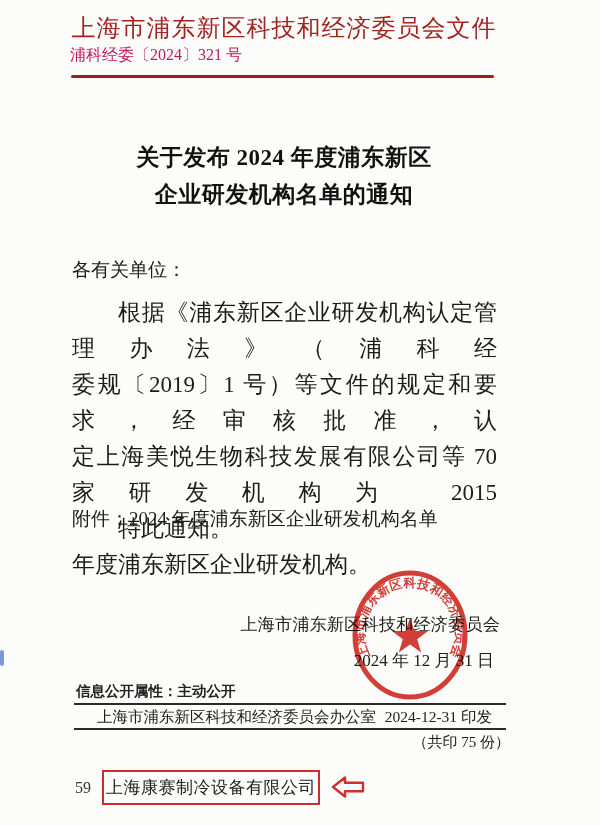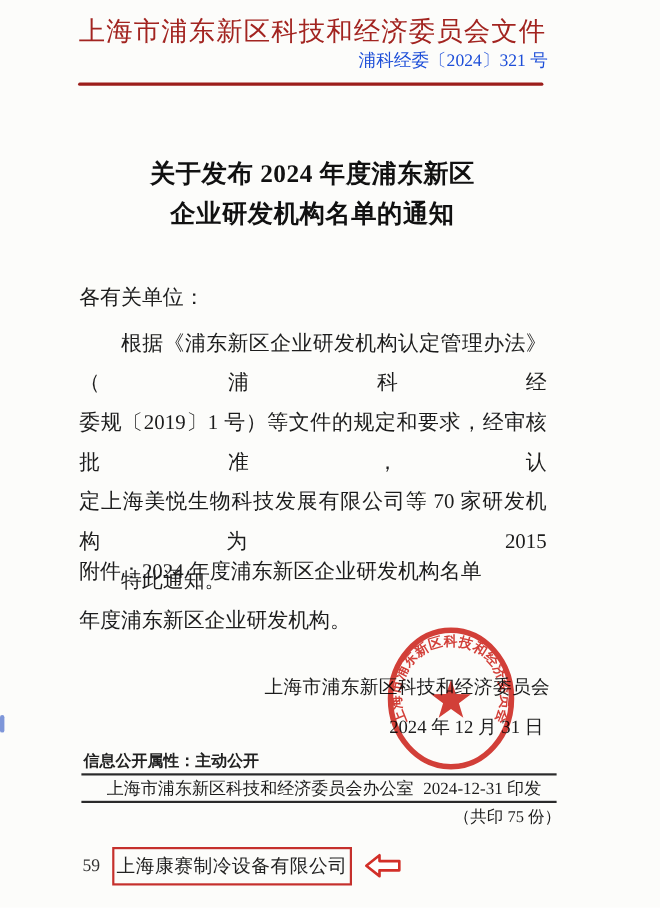--- a/index.html
+++ b/index.html
@@ -14,34 +14,34 @@
   
   .org-line{
     position:absolute;left:70px;top:12px;width:428px;
     text-align:center;
     font-size:24px;font-weight:normal;letter-spacing:1px;
     color:#a22420;
     font-family:"Liberation Serif","DejaVu Serif",serif;
   }
   .doc-no{
     position:absolute;left:70px;top:45px;width:428px;
-    text-align:right;font-size:16px;color:#1d4ed8;
+    text-align:left;font-size:16px;color:#be185d;
   }
   .red-rule{
     position:absolute;left:71px;top:75px;width:423px;height:3px;
     background:#9c1d1a;border-radius:2px;
   }
   
   .doc-title{position:absolute;left:70px;width:428px;text-align:center;
     font-size:23px;font-weight:bold;letter-spacing:0.5px;color:#111;}
   .doc-title.l1{top:142px;}
   .doc-title.l2{top:179px;}
   
   .salutation{position:absolute;left:72px;top:257px;font-size:19px;}
-  .para{position:absolute;left:72px;top:295px;width:425px;font-size:19px;line-height:36px;}
+  .para{position:absolute;left:72px;top:295px;width:425px;font-size:23px;line-height:36px;}
   .para .ln{width:100%;}
   .para .just{text-align:justify;text-align-last:justify;}
   .para .ind{text-indent:2em;}
   .attachment{position:absolute;left:72px;top:506px;font-size:19px;}
   
   .sign-org{position:absolute;right:100px;top:613px;font-size:17px;letter-spacing:0.3px;}
   .sign-date{position:absolute;right:106px;top:649px;font-size:17px;}
   
   .stamp{position:absolute;left:348px;top:567px;mix-blend-mode:multiply;opacity:0.92;}
   

